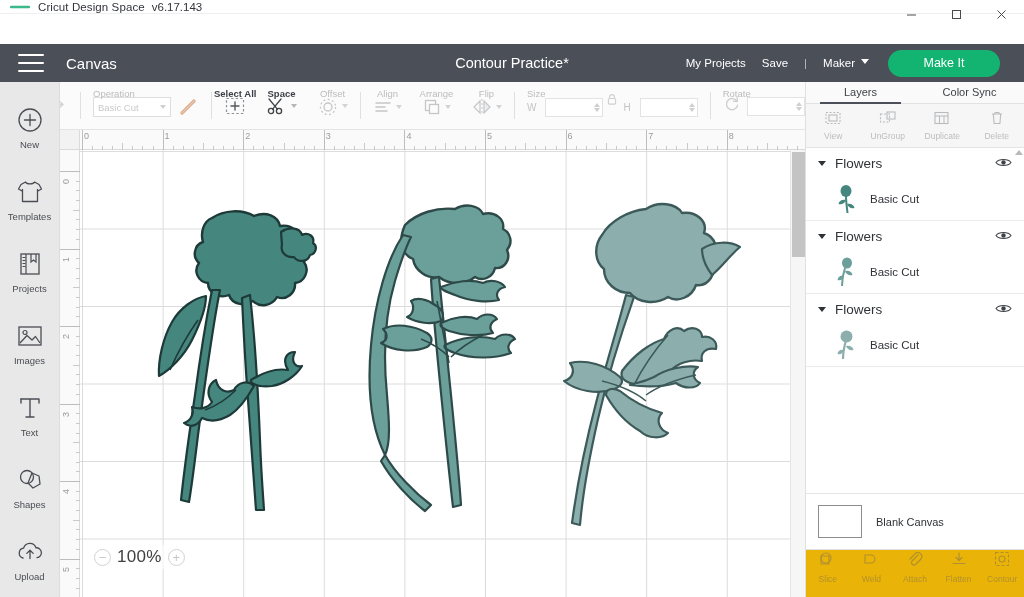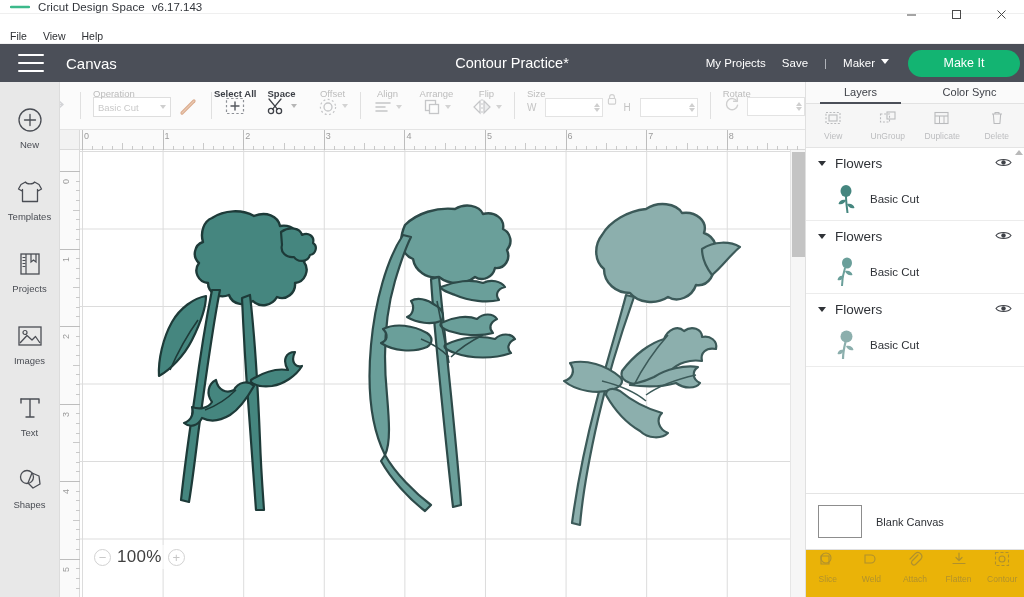--- a/index.html
+++ b/index.html
@@ -47,21 +47,21 @@
   }
   .hamburger { margin-left: 18px; width: 26px; height: 18px; display: flex;
     flex-direction: column; justify-content: space-between; cursor: pointer; }
   .hamburger span { display: block; height: 2px; background: #ffffff; border-radius: 1px; }
   .header-canvas { margin-left: 22px; color: #ffffff; font-size: 15px; }
   .header-title {
     position: absolute; left: 0; right: 0; text-align: center;
     color: #ffffff; font-size: 14.5px; pointer-events: none;
   }
   .header-right {
-    margin-left: auto; display: flex; align-items: center; gap: 0; padding-right: 4px;
+    margin-left: auto; display: flex; align-items: center; gap: 0; padding-right: 24px;
   }
   .hr-link { color: #ffffff; font-size: 11.5px; margin-right: 16px; cursor: pointer; }
   .hr-sep { color: #b9bcc1; font-size: 11.5px; margin-right: 16px; }
   .hr-machine { color: #ffffff; font-size: 11.5px; margin-right: 6px; cursor: pointer; }
   .chev { width: 9px; height: 9px; margin-right: 18px; position: relative; }
   .chev::after {
     content: ""; position: absolute; left: 0; top: 0;
     border-left: 4.5px solid transparent; border-right: 4.5px solid transparent;
     border-top: 5px solid #ffffff;
   }
@@ -268,25 +268,20 @@
           </svg>
       </div>
       <div class="winbtn close">
         <svg width="11" height="11" viewBox="0 0 11 11">
             <path d="M1.5 1.5l8 8M9.5 1.5l-8 8" stroke="#4a4a4a" stroke-width="1" fill="none"></path>
           </svg>
       </div>
     </div>
   </div>
 
-  <div class="menubar">
-    <span class="menuitem">File</span>
-    <span class="menuitem">View</span>
-    <span class="menuitem">Help</span>
-  </div>
 
   <div class="header">
     <div class="hamburger">
       <span></span>
         <span></span>
         <span></span>
     </div>
     <span class="header-canvas">Canvas</span>
     <span class="header-title">Contour Practice*</span>
     <div class="header-right">
@@ -521,20 +516,29 @@
       <span class="sb-label">Text</span>
     </div>
     <div class="sb-item">
       <span class="sb-ico">
         <svg width="28" height="26" viewBox="0 0 28 26">
             <circle cx="11" cy="10" r="6.5" stroke="#4a4d54" stroke-width="1.3" fill="none"></circle>
             <path d="M16 6 L23 9 L24 17 L17 21 L12 16 Z" stroke="#4a4d54" stroke-width="1.3" fill="none" stroke-linejoin="round"></path>
           </svg>
       </span>
       <span class="sb-label">Shapes</span>
+    </div>
+    <div class="sb-item">
+      <span class="sb-ico">
+        <svg width="30" height="24" viewBox="0 0 30 24">
+            <path d="M8 18 A5 5 0 0 1 8.6 8.2 A6.5 6.5 0 0 1 21 7.8 A4.8 4.8 0 0 1 22 17.6" stroke="#4a4d54" stroke-width="1.3" fill="none" stroke-linecap="round"></path>
+            <path d="M15 18.5 V10.5 M11.8 13.4 L15 10.2 L18.2 13.4" stroke="#4a4d54" stroke-width="1.3" fill="none" stroke-linecap="round" stroke-linejoin="round"></path>
+          </svg>
+      </span>
+      <span class="sb-label">Upload</span>
     </div>
   </div>
 
   <div class="canvaswrap">
     <div class="ruler-corner"></div>
 
     <div class="ruler-h" id="rulerH">
         <span class="rh-num" style="left: 24px;">0</span>
         <span class="tick" style="left: 22px; top: 0px; width: 1px; height: 20px; background: rgb(189, 189, 189);"></span>
         <span class="tick" style="left: 32.075px; top: 16px; width: 1px; height: 4px;"></span>

